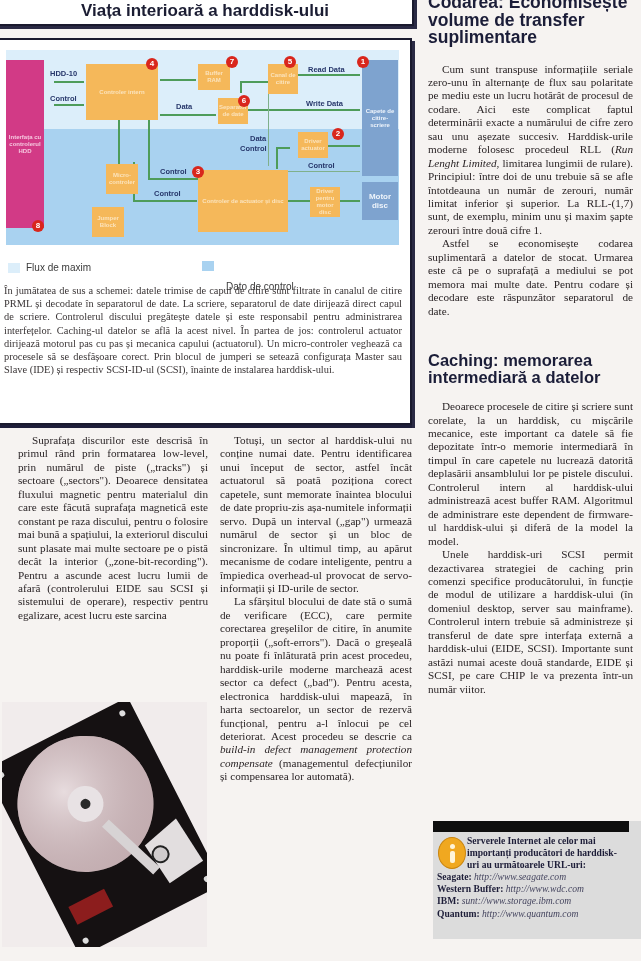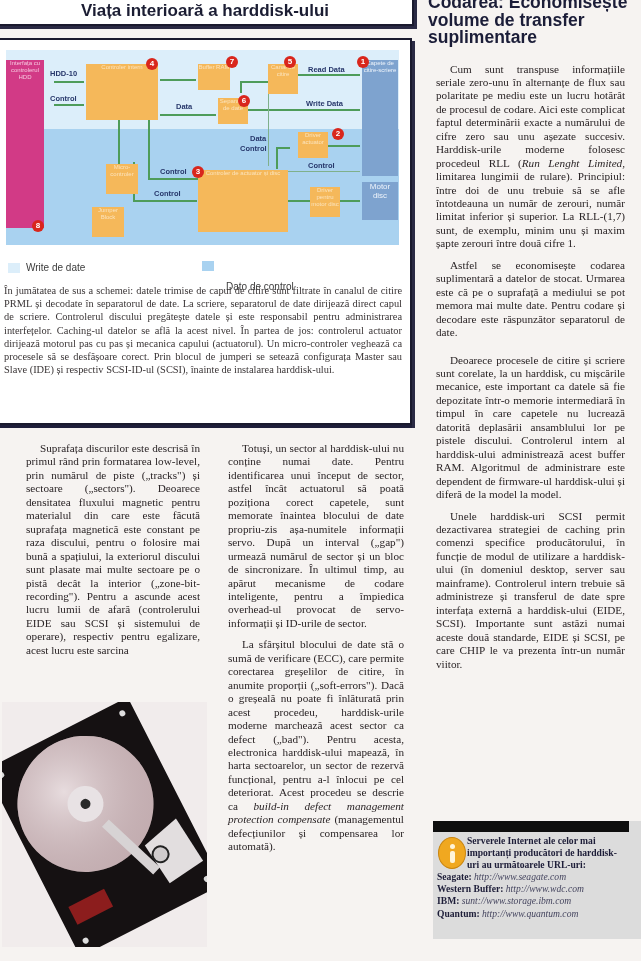--- a/index.html
+++ b/index.html
@@ -3,31 +3,31 @@
 <meta charset="utf-8">
 <style>
   html,body{margin:0;padding:0;}
   body{width:641px;height:961px;background:#f6f3f1;position:relative;overflow:hidden;font-family:"Liberation Serif",serif;color:#1f1b1c;}
   .abs{position:absolute;}
   .title-box{left:-4px;top:-6px;width:414px;height:30px;border:2px solid #1a1a2e;border-top:none;background:#fff;box-shadow:3px 3px 0 #2a2a44;}
   .title-box span{display:block;text-align:center;font-family:"Liberation Sans",sans-serif;font-weight:bold;font-size:17px;line-height:34px;color:#1b1d33;}
   .fig-box{left:-4px;top:38px;width:412px;height:383px;border:2px solid #1a1a2e;background:#fff;box-shadow:3px 3px 0 #2a2a44;}
   .diagram{left:6px;top:50px;width:393px;height:195px;background:#a9d2f0;overflow:hidden;}
   .diagram .top{position:absolute;left:0;top:0;width:393px;height:79px;background:#dceefa;}
-  .blk{position:absolute;background:#f5b85a;color:#fbe3bc;font-family:"Liberation Sans",sans-serif;font-size:6px;font-weight:normal;text-align:center;display:flex;align-items:flex-start;justify-content:center;line-height:7px;}
+  .blk{position:absolute;background:#f5b85a;color:#fbe3bc;font-family:"Liberation Sans",sans-serif;font-size:6px;font-weight:bold;text-align:center;display:flex;align-items:center;justify-content:center;line-height:7px;}
   .blue{background:#7ea3cf;color:#eef4fb;}
   .pink{background:#d23a86;color:#f6c7df;}
   .badge{position:absolute;width:12px;height:12px;border-radius:50%;background:#d9261c;color:#fff;font-family:"Liberation Sans",sans-serif;font-size:8px;font-weight:bold;text-align:center;line-height:12px;}
   .lbl{position:absolute;font-family:"Liberation Sans",sans-serif;font-size:7.5px;font-weight:bold;color:#26366a;white-space:nowrap;}
   .ln{position:absolute;background:#4e9c5a;}
   .legend{font-family:"Liberation Sans",sans-serif;font-size:10px;color:#3b3b3b;}
   .sw{position:absolute;width:12px;height:10px;}
   .caption{left:4px;top:284px;width:398px;font-family:Liberation Serif, serif;font-size:10.4px;line-height:13.2px;color:#3a3536;text-align:justify;}
   .col{font-size:11.2px;line-height:13.45px;text-align:justify;color:#2a2426;}
-  .col p{margin:8px;text-indent:0;}
+  .col p{margin:0;text-indent:0;}
   .col p.ind{text-indent:14px;}
   .h2{font-family:"Liberation Sans",sans-serif;font-weight:bold;color:#1b1d38;font-size:16px;line-height:17px;}
   .photo{left:2px;top:702px;width:205px;height:245px;}
   .infobox{left:433px;top:821px;width:196px;height:118px;background:#dcdcdc;padding-left:30px;}
   .infobar{position:absolute;left:0;top:0;width:196px;height:11px;background:#0e0e0e;}
   .infotxt{position:absolute;left:4px;top:14px;width:188px;font-size:9.6px;line-height:12.1px;color:#1d1d38;}
   .infotxt b{font-weight:bold;}
   .infotxt i{color:#45455f;}
   .icon-i{position:absolute;left:5px;top:16px;width:26px;height:30px;border-radius:50%;background:#f0a820;border:1px solid #c98510;}
   .icon-i::before{content:"";position:absolute;left:11px;top:6px;width:5px;height:5px;border-radius:50%;background:#fff4d8;}
@@ -119,21 +119,21 @@
   <span class="badge" style="left:326px;top:78px;">2</span>
   <span class="badge" style="left:186px;top:116px;">3</span>
   <span class="badge" style="left:140px;top:8px;">4</span>
   <span class="badge" style="left:278px;top:6px;">5</span>
   <span class="badge" style="left:232px;top:45px;">6</span>
   <span class="badge" style="left:220px;top:6px;">7</span>
   <span class="badge" style="left:26px;top:170px;">8</span>
 </div>
 
 <div class="abs sw" style="left:8px;top:263px;background:#dceefa;"></div>
-<span class="abs legend" style="left:26px;top:262px;">Write de date</span>
+<span class="abs legend" style="left:26px;top:262px;">Flux de maxim</span>
 <div class="abs sw" style="left:202px;top:261px;background:#a9d2f0;"></div>
 <span class="abs legend" style="left:226px;top:249px;margin-top:32px;">Dato de control</span>
 
 <div class="abs caption">În jumătatea de sus a schemei: datele trimise de capul de citire sunt filtrate în canalul de citire PRML și decodate în separatorul de date. La scriere, separatorul de date dirijează direct capul de scriere. Controlerul discului pregătește datele și este responsabil pentru administrarea interfețelor. Caching-ul datelor se află la acest nivel. În partea de jos: controlerul actuator dirijează motorul pas cu pas și mecanica capului (actuatorul). Un micro-controler veghează ca procesele să se desfășoare corect. Prin blocul de jumperi se setează configurața Master sau Slave (IDE) și respectiv SCSI-ID-ul (SCSI), înainte de instalarea harddisk-ului.</div>
 
 <div class="abs rule"></div>
 
 <div class="abs col" style="left:18px;top:434px;width:190px;">
   <p class="ind">Suprafața discurilor este descrisă în primul rând prin formatarea low-level, prin numărul de piste („tracks") și sectoare („sectors"). Deoarece densitatea fluxului magnetic pentru materialul din care este făcută suprafața magnetică este constant pe raza discului, pentru o folosire mai bună a spațiului, la exteriorul discului sunt plasate mai multe sectoare pe o pistă decât la interior („zone-bit-recording"). Pentru a ascunde acest lucru lumii de afară (controlerului EIDE sau SCSI și sistemului de operare), respectiv pentru egalizare, acest lucru este sarcina</p>
 </div>
@@ -169,20 +169,21 @@
   <p class="ind">Totuși, un sector al harddisk-ului nu conține numai date. Pentru identificarea unui început de sector, astfel încât actuatorul să poată poziționa corect capetele, sunt memorate înaintea blocului de date propriu-zis așa-numitele informații servo. După un interval („gap") urmează numărul de sector și un bloc de sincronizare. În ultimul timp, au apărut mecanisme de codare inteligente, pentru a împiedica overhead-ul provocat de servo-informații și ID-urile de sector.</p>
   <p class="ind"><span>La sfârșitul blocului de date stă o sumă de verificare (ECC), care permite corectarea greșelilor de citire, în anumite proporții („soft-errors"). Dacă o greșeală nu poate fi înlăturată prin acest procedeu, harddisk-urile moderne marchează acest sector ca defect („bad"). Pentru acesta, electronica harddisk-ului mapează, în harta sectoarelor, un sector de rezervă funcțional, pentru a-l înlocui pe cel deteriorat. Acest procedeu se descrie ca </span><i>build-in defect management protection compensate</i><span> (managementul defecțiunilor și compensarea lor automată).</span></p>
 </div>
 
 <div class="abs" style="left:428px;top:-6px;width:205px;">
   <div class="h2" style="font-size:17.5px;line-height:17.5px;">Codarea: Economisește volume de transfer suplimentare</div>
   <div class="col" style="margin-top:16px;">
     <p class="ind"><span>Cum sunt transpuse informațiile seriale zero-unu în alternanțe de flux sau polaritate pe mediu este un lucru hotărât de procesul de codare. Aici este complicat faptul determinării exacte a numărului de cifre zero sau unu așezate succesiv. Harddisk-urile moderne folosesc procedeul RLL (</span><i>Run Lenght Limited</i><span>, limitarea lungimii de rulare). Principiul: între doi de unu trebuie să se afle întotdeauna un număr de zerouri, număr limitat inferior și superior. La RLL-(1,7) sunt, de exemplu, minim unu și maxim șapte zerouri între două cifre 1.</span></p>
     <p class="ind">Astfel se economisește codarea suplimentară a datelor de stocat. Urmarea este că pe o suprafață a mediului se pot memora mai multe date. Pentru codare și decodare este răspunzător separatorul de date.</p>
   </div>
+  <div class="h2" style="margin-top:34px;font-size:16.5px;">Caching: memorarea intermediară a datelor</div>
   <div class="col" style="margin-top:14px;">
     <p class="ind">Deoarece procesele de citire și scriere sunt corelate, la un harddisk, cu mișcările mecanice, este important ca datele să fie depozitate într-o memorie intermediară în timpul în care capetele nu lucrează datorită deplasării ansamblului lor pe pistele discului. Controlerul intern al harddisk-ului administrează acest buffer RAM. Algoritmul de administrare este dependent de firmware-ul harddisk-ului și diferă de la model la model.</p>
     <p class="ind">Unele harddisk-uri SCSI permit dezactivarea strategiei de caching prin comenzi specifice producătorului, în funcție de modul de utilizare a harddisk-ului (în domeniul desktop, server sau mainframe). Controlerul intern trebuie să administreze și transferul de date spre interfața externă a harddisk-ului (EIDE, SCSI). Importante sunt astăzi numai aceste două standarde, EIDE și SCSI, pe care CHIP le va prezenta într-un număr viitor.</p>
   </div>
 </div>
 
 <div class="abs infobox">
   <div class="infobar"></div>
   <div class="icon-i"></div>
   <div class="infotxt">

